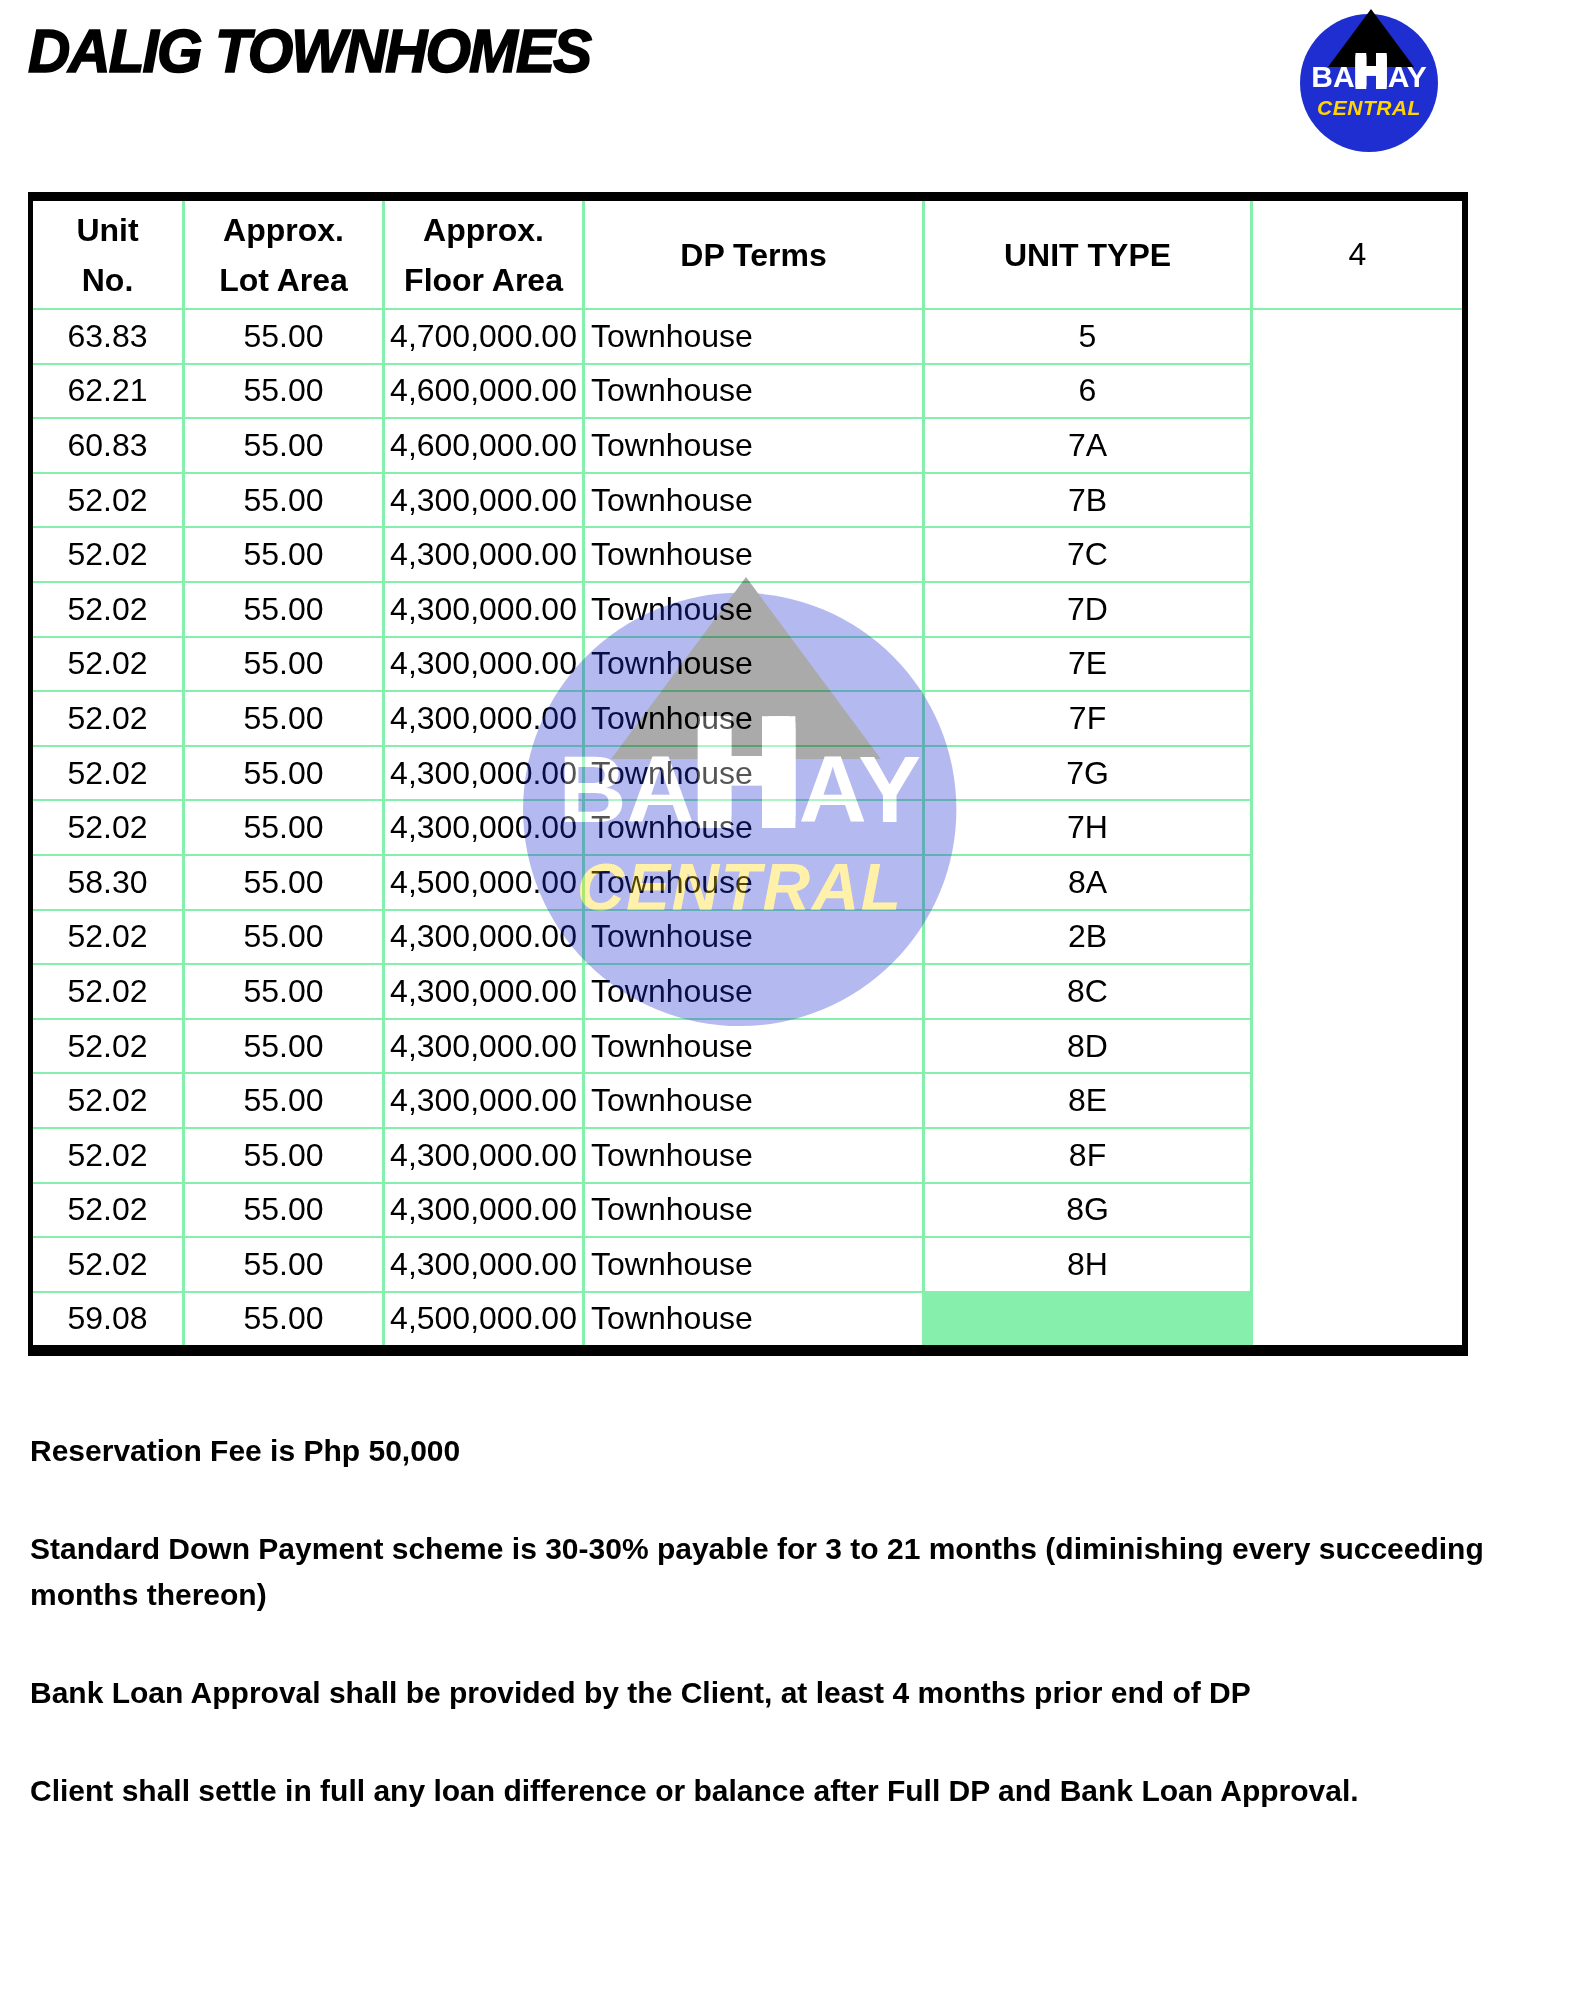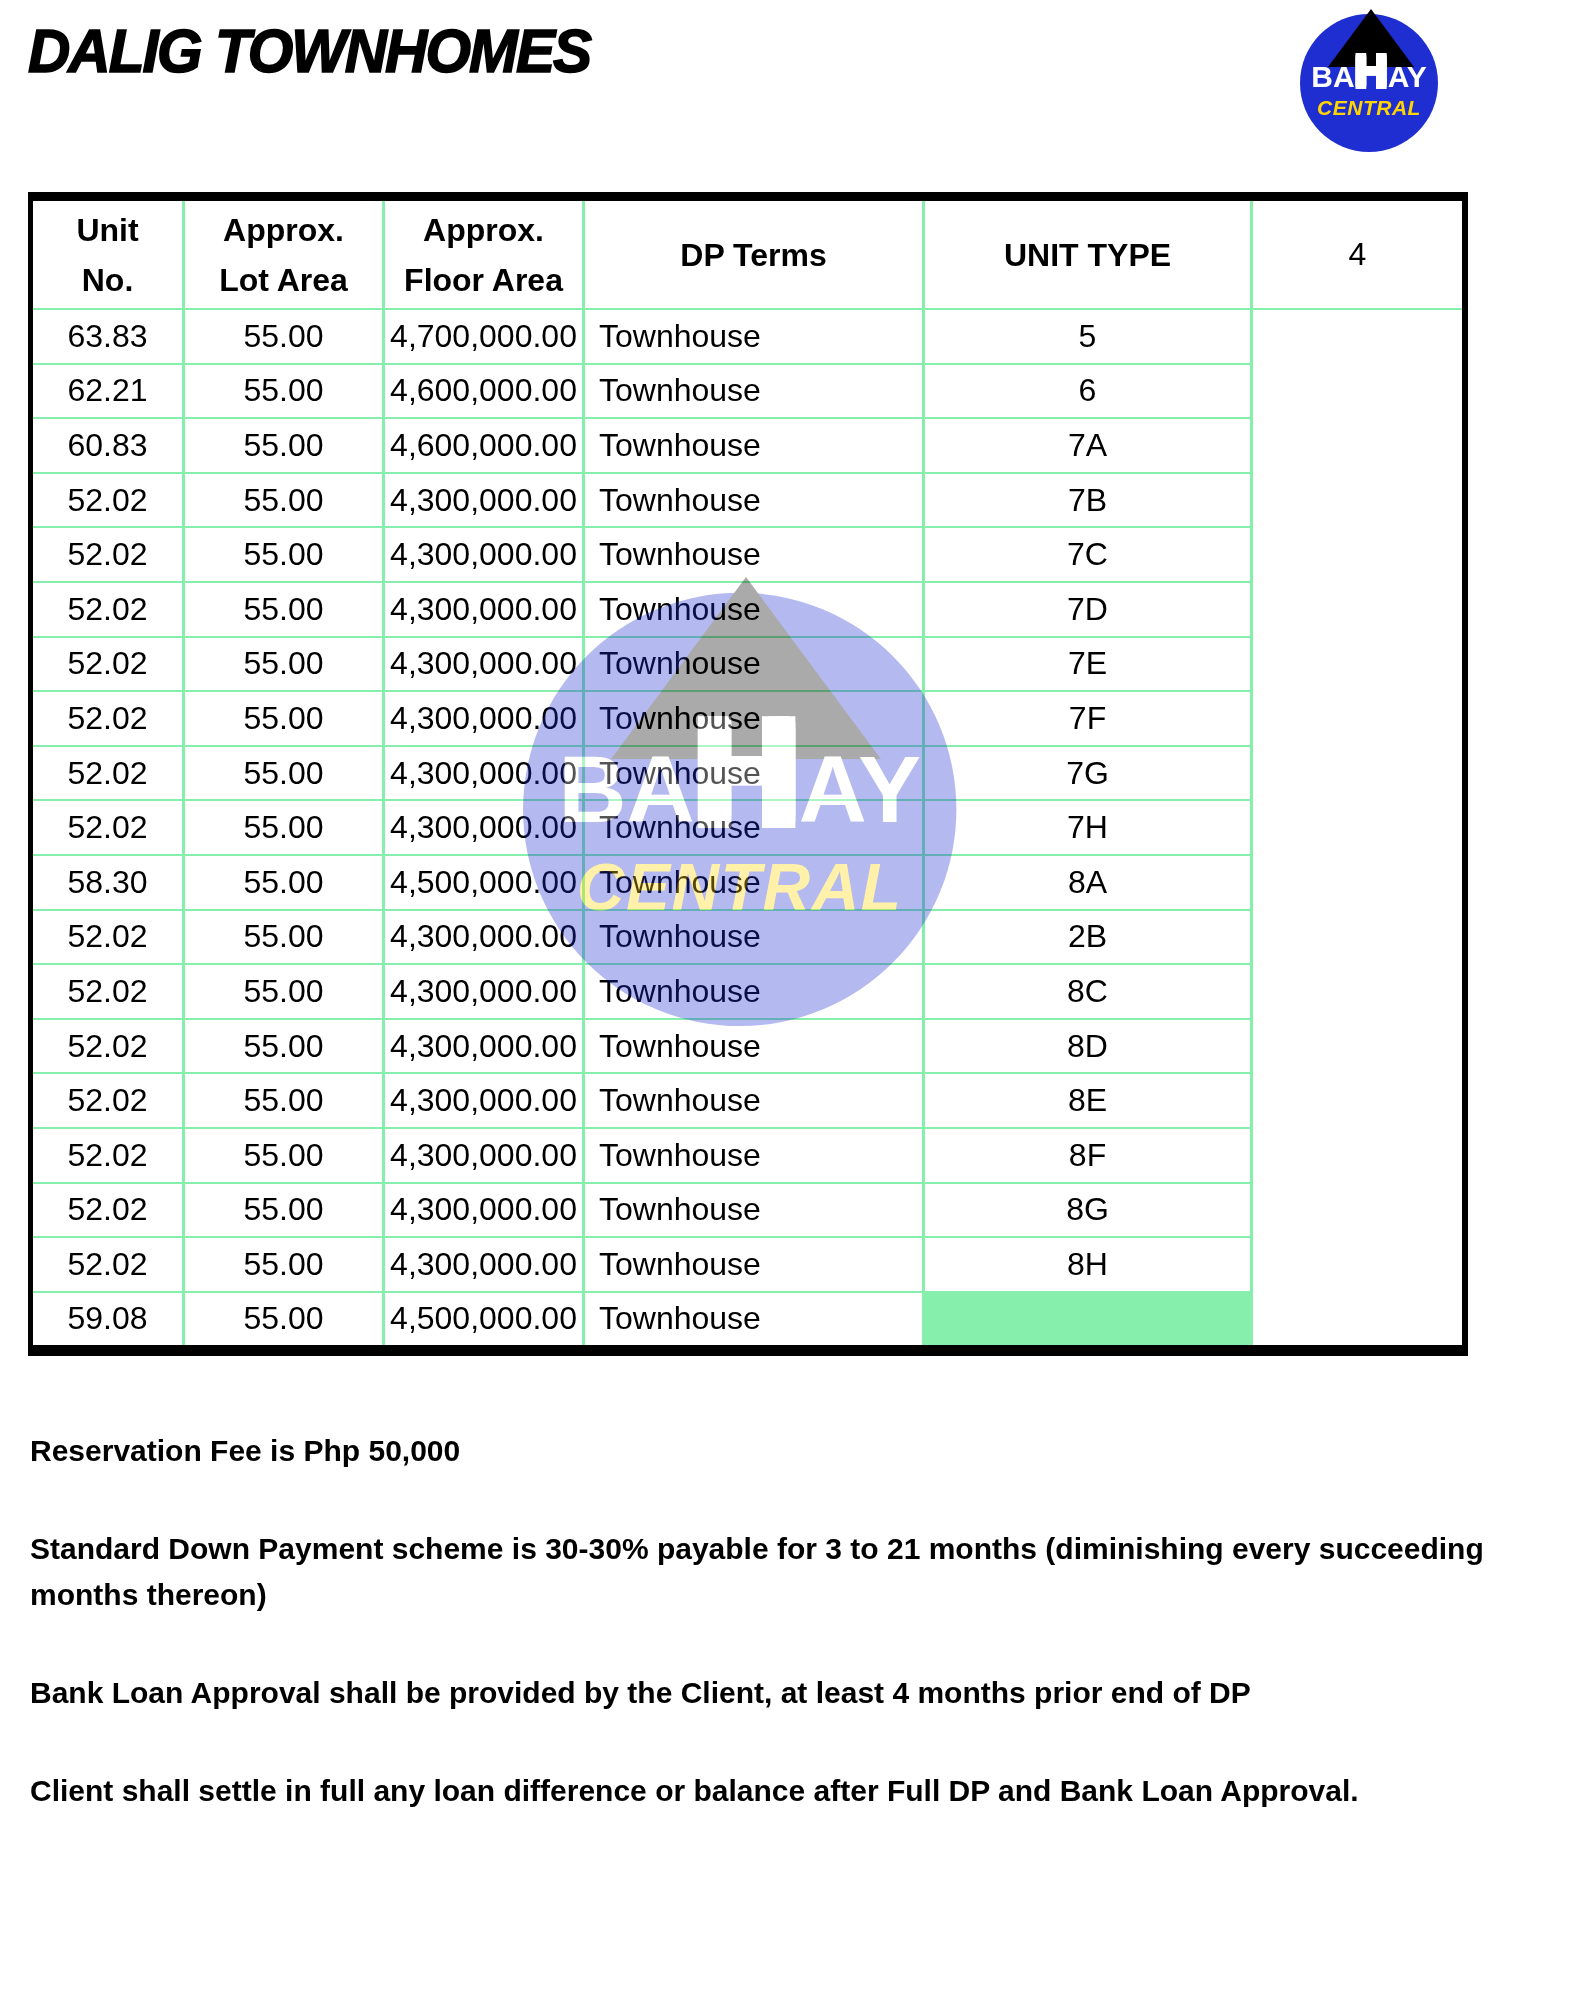--- a/index.html
+++ b/index.html
@@ -131,21 +131,21 @@
   .cell.head {
     font-weight: bold;
     font-size: 32px;
     text-align: center;
     white-space: pre-line;
     line-height: 50px;
   }
   .cell.body { font-size: 32px; }
   .cell.c4 {
     justify-content: flex-start;
-    padding-left: 14px;
+    padding-left: 6px;
   }
   .cell.dp-body {
     grid-column: 6;
     grid-row: 2 / span 19;
   }
 
   
   .notes {
     position: absolute;
     left: 30px;

